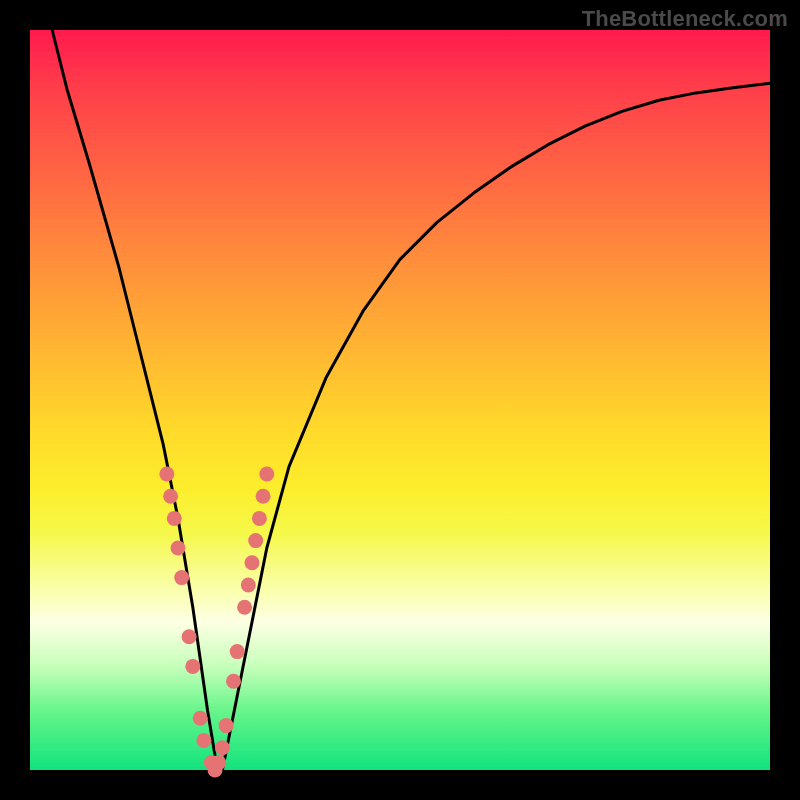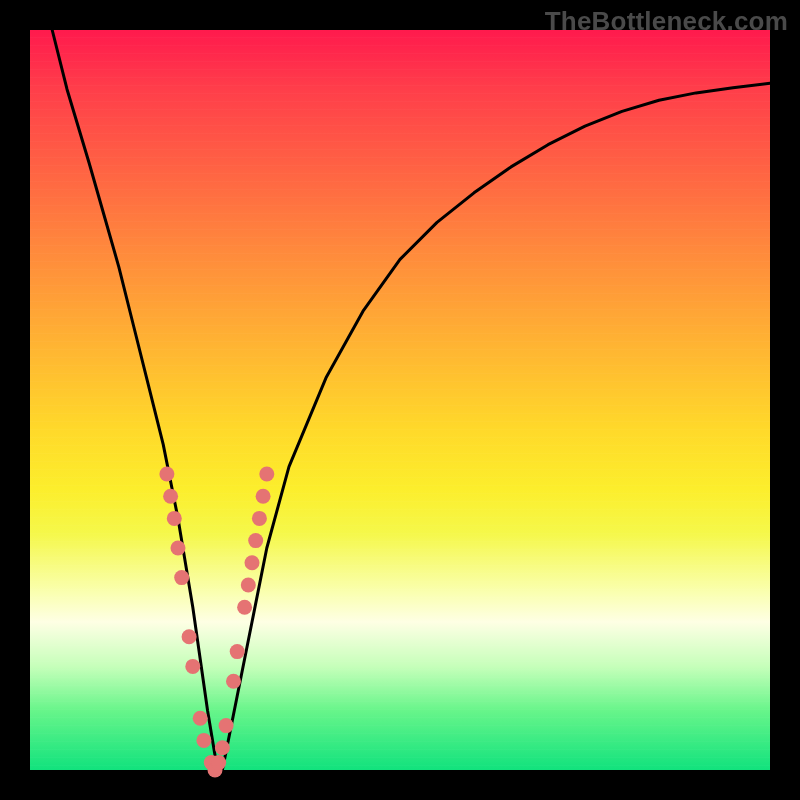--- a/index.html
+++ b/index.html
@@ -53,21 +53,21 @@
       rgba(255,255,255,0.06) 7px,
       rgba(255,255,255,0.06) 8px
     );
     opacity: 0.4;
   }
   .watermark {
     position: absolute;
     top: 6px;
     right: 12px;
     color: #4a4a4a;
-    font-size: 26px;
+    font-size: 22px;
     font-weight: 600;
     letter-spacing: 0.2px;
     user-select: none;
   }
   svg.curve {
     position: absolute;
     top: 0;
     left: 0;
     width: 740px;
     height: 740px;

